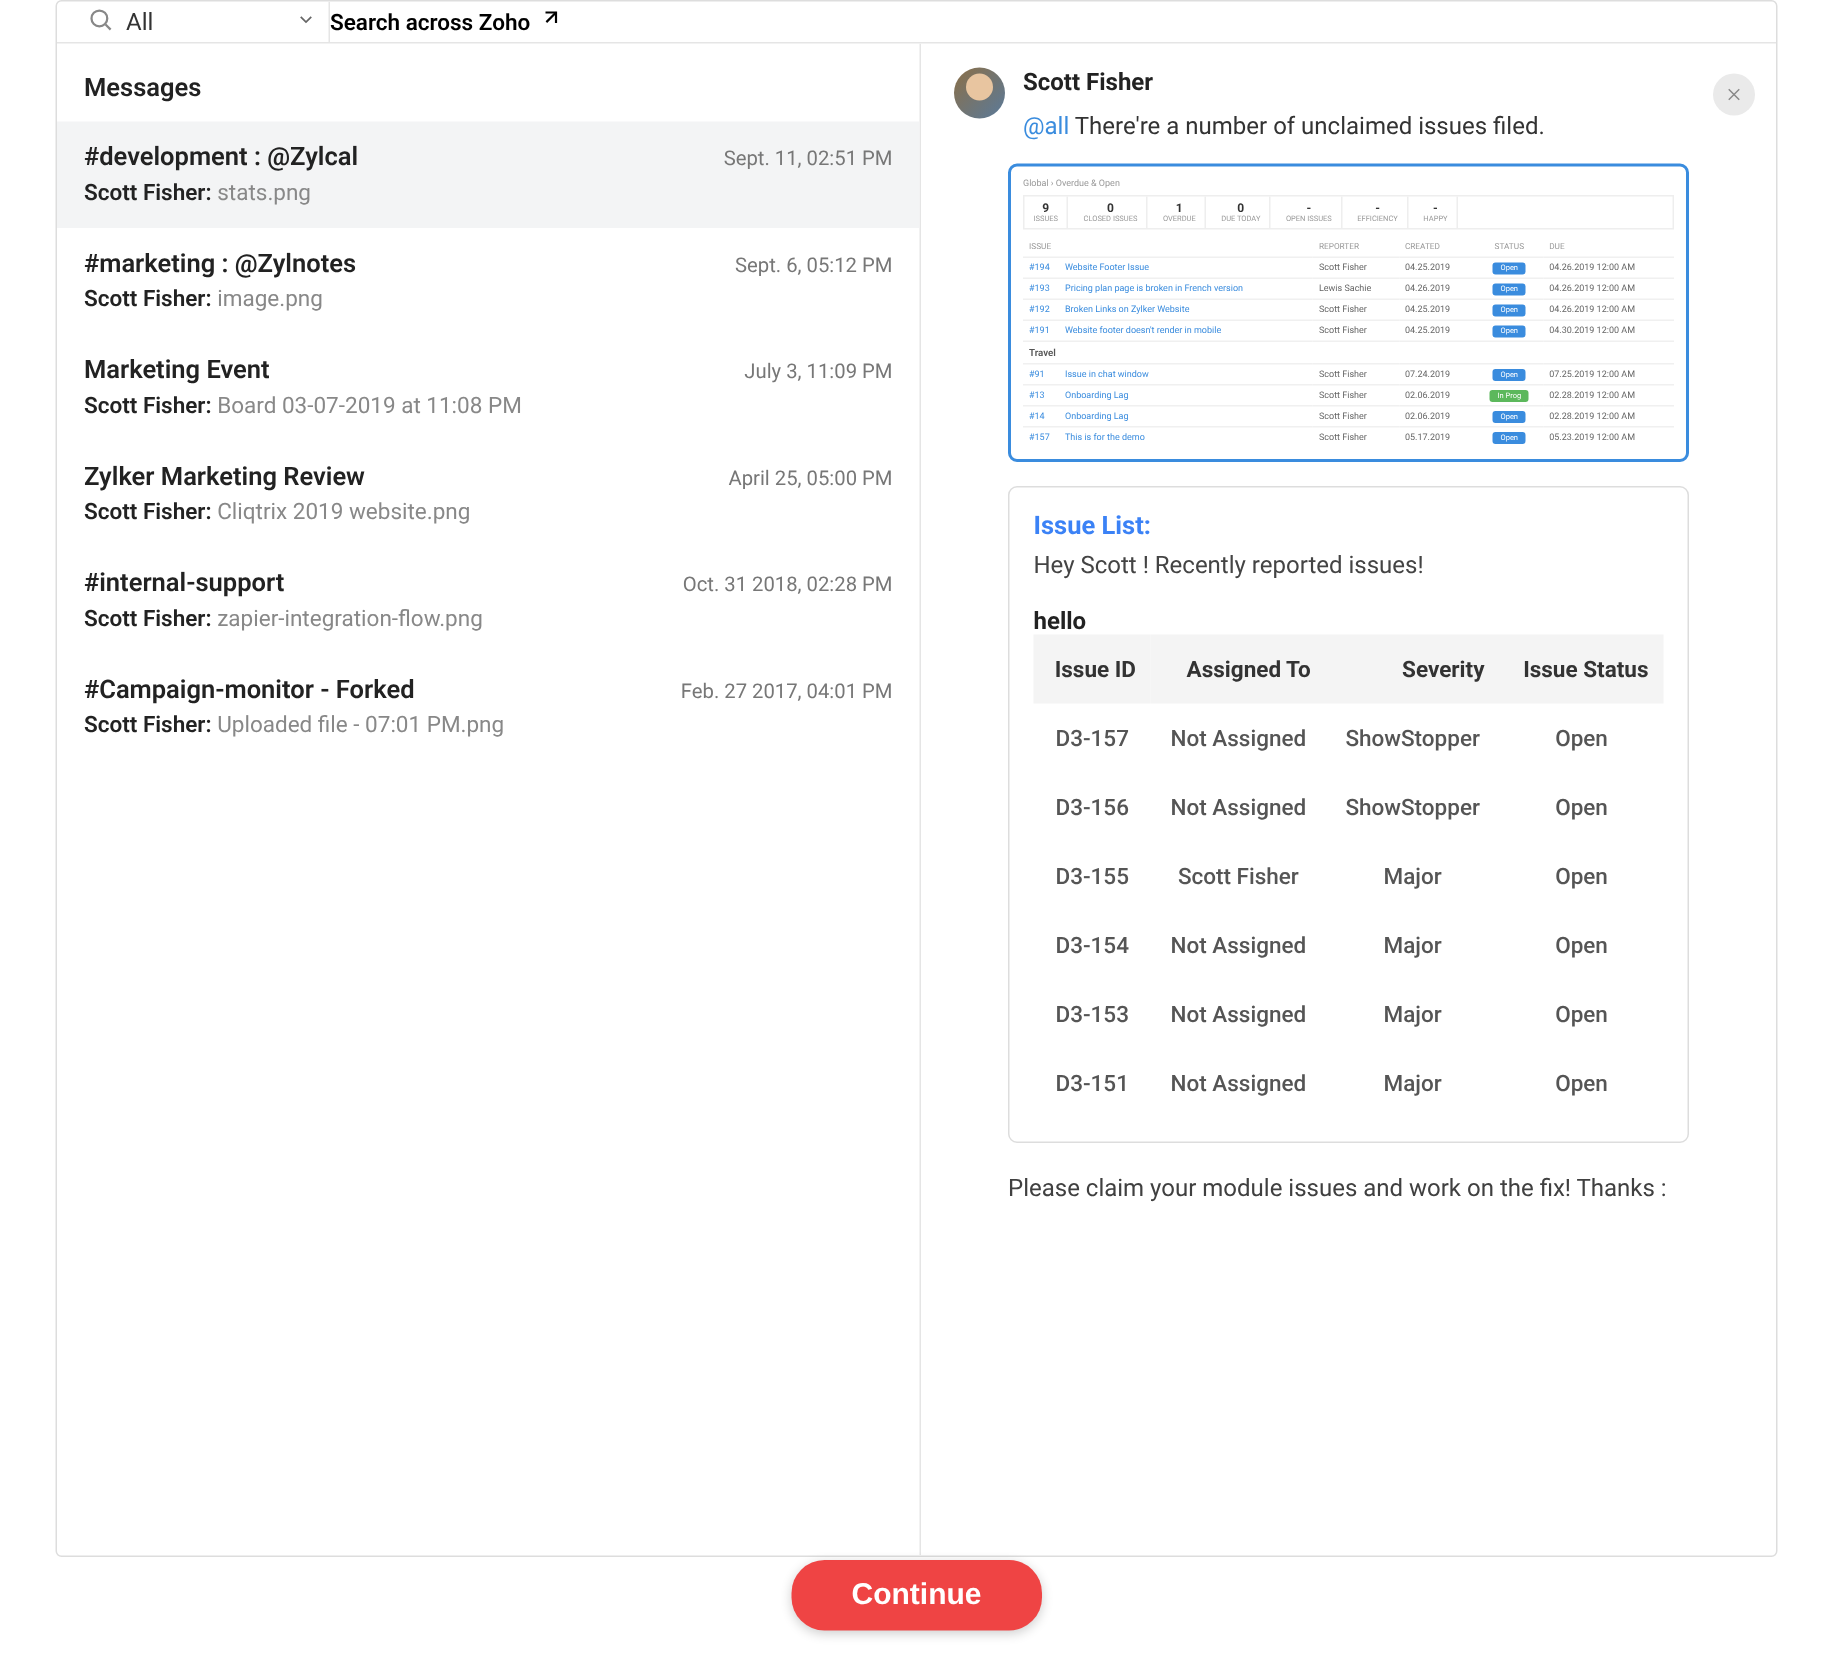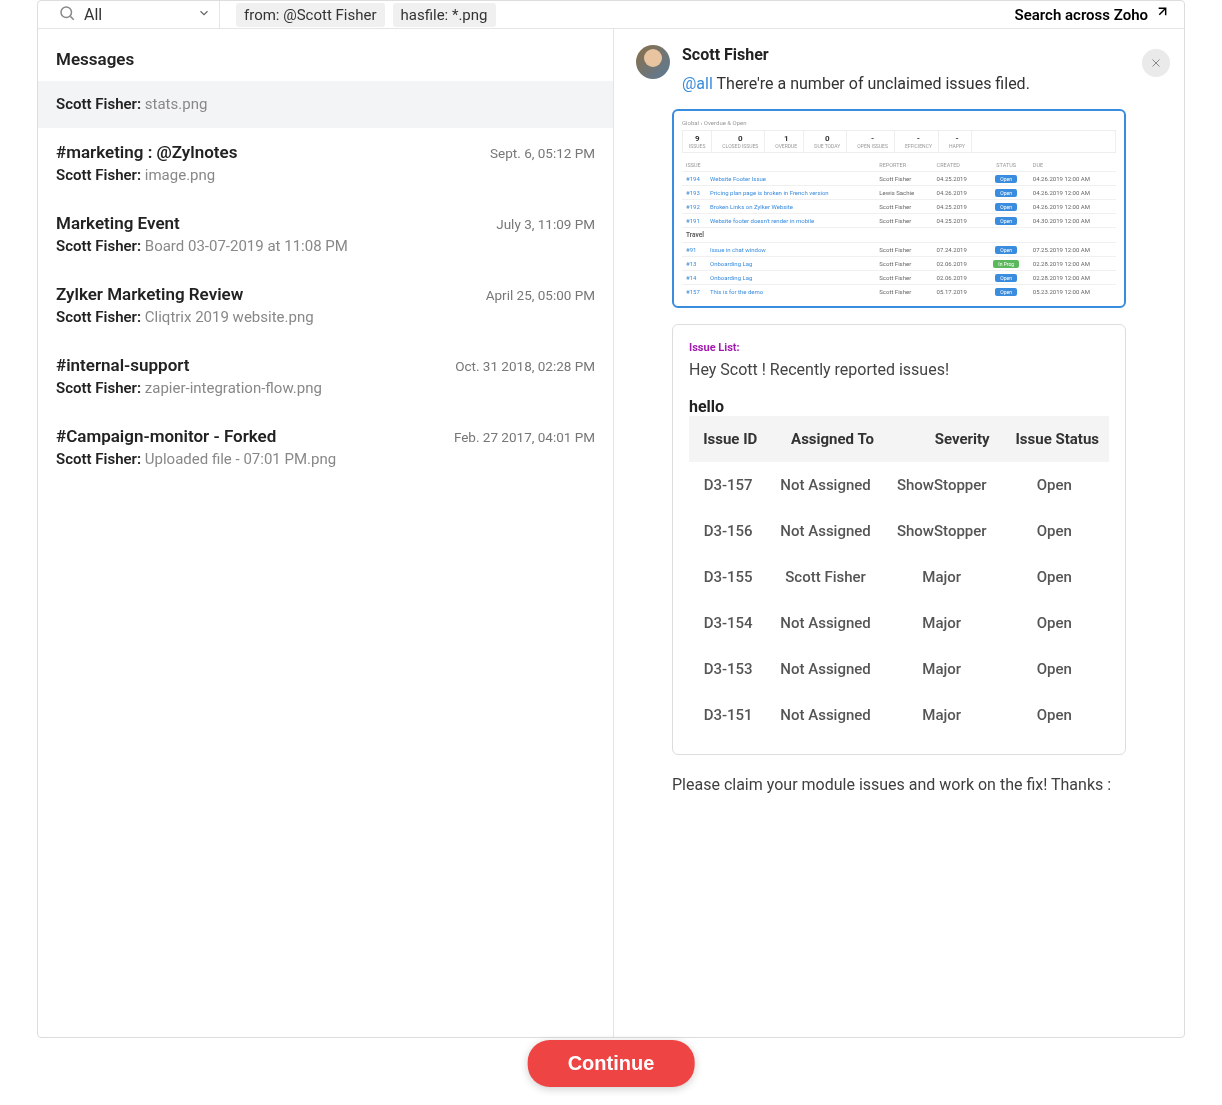--- a/index.html
+++ b/index.html
@@ -282,23 +282,23 @@
       padding: 4px 0 2px 0;
       font-size: 6.5px;
     }
     .issue-card {
       border: 1px solid #ddd;
       border-radius: 6px;
       padding: 16px;
       margin-bottom: 20px;
     }
     .issue-title {
-      font-size: 11px;
+      font-size: 17px;
       font-weight: 700;
-      color: #a21caf;
+      color: #3b82f6;
       margin-bottom: 6px;
     }
     .issue-sub {
       font-size: 16px;
       color: #444;
       margin-bottom: 18px;
     }
     .issue-hello {
       font-size: 16px;
       font-weight: 700;
@@ -360,41 +360,41 @@
             <line x1="21" y1="21" x2="16.5" y2="16.5"></line>
           </svg>
       </span>
       <span class="scope-text">All</span>
       <span class="chevron-icon">
         <svg viewBox="0 0 24 24" stroke-width="2">
             <polyline points="6 9 12 15 18 9"></polyline>
           </svg>
       </span>
     </div>
-    <div class="search-chips">
-      <span class="chip">from: @Scott Fisher</span>
-      <span class="chip">hasfile: *.png</span>
-    </div>
     <div class="search-across">
       <span>Search across Zoho</span>
       <span class="external-icon">
         <svg viewBox="0 0 24 24" stroke-width="2.5">
             <polyline points="8 4 20 4 20 16"></polyline>
             <line x1="20" y1="4" x2="9" y2="15"></line>
           </svg>
       </span>
     </div>
   </div>
 
   <div class="main-body">
 
     <div class="left-pane">
       <div class="pane-header">Messages</div>
       <div id="msg-list">
           <div class="msg-item selected">
+    <div class="msg-row1">
+      <span class="msg-title">#development : @Zylcal</span>
+      <span class="msg-time">Sept. 11, 02:51 PM</span>
+    </div>
     <div class="msg-row2">
       <span class="msg-sender">Scott Fisher:</span>
       <span class="msg-file"> stats.png</span>
     </div>
           </div>
           <div class="msg-item">
     <div class="msg-row1">
       <span class="msg-title">#marketing : @Zylnotes</span>
       <span class="msg-time">Sept. 6, 05:12 PM</span>
     </div>

